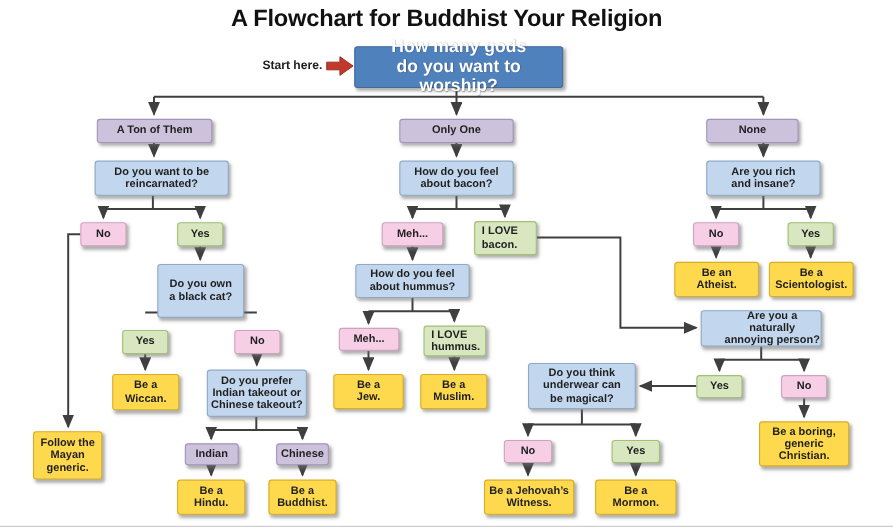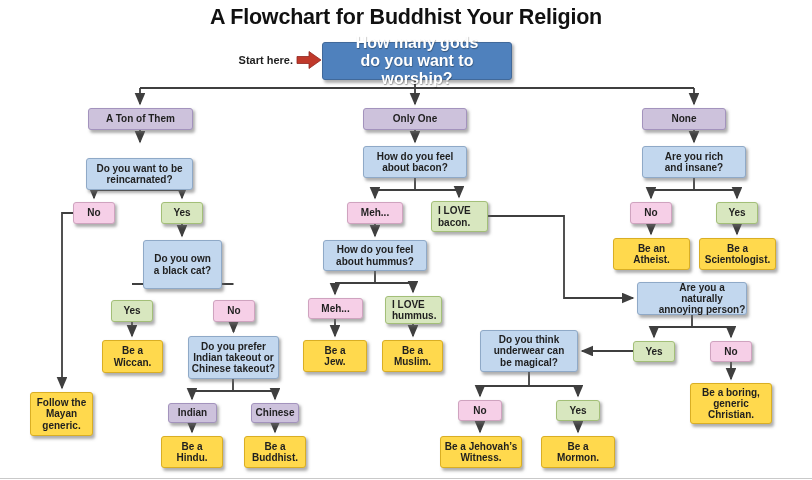--- a/index.html
+++ b/index.html
@@ -109,21 +109,21 @@
 
   <div class="start-label" style="left:232px;top:54px;width:61px;">Start here.</div>
 
   <div class="node start" style="left:322px;top:42px;width:190px;height:38px;">How many gods
 do you want to worship?</div>
 
   <div class="node purple" style="left:88px;top:108px;width:105px;height:22px;">A Ton of Them</div>
   <div class="node purple" style="left:363px;top:108px;width:104px;height:22px;">Only One</div>
   <div class="node purple" style="left:642px;top:108px;width:84px;height:22px;">None</div>
 
-  <div class="node blue" style="left:86px;top:146px;width:107px;height:32px;margin-top:12px;">Do you want to be
+  <div class="node blue" style="left:86px;top:146px;width:122px;height:32px;">Do you want to be
 reincarnated?</div>
   <div class="node blue" style="left:363px;top:146px;width:104px;height:32px;">How do you feel
 about bacon?</div>
   <div class="node blue" style="left:642px;top:146px;width:104px;height:32px;">Are you rich
 and insane?</div>
 
   <div class="node pink" style="left:73px;top:202px;width:42px;height:22px;">No</div>
   <div class="node green" style="left:161px;top:202px;width:42px;height:22px;">Yes</div>
   <div class="node pink" style="left:347px;top:202px;width:56px;height:22px;">Meh...</div>
   <div class="node green left" style="left:431px;top:201px;width:57px;height:31px;">I LOVE

